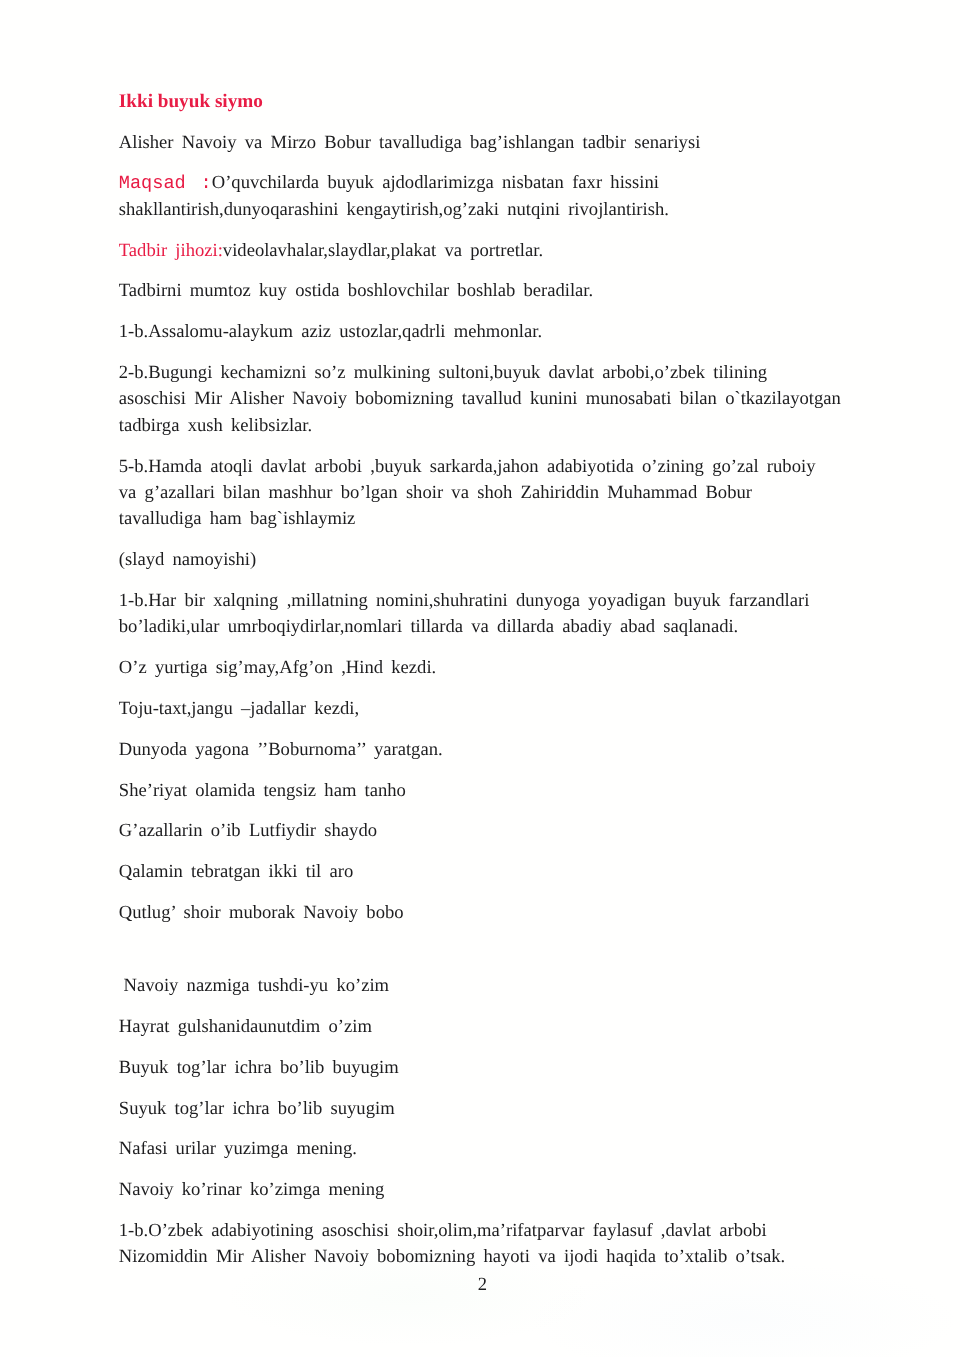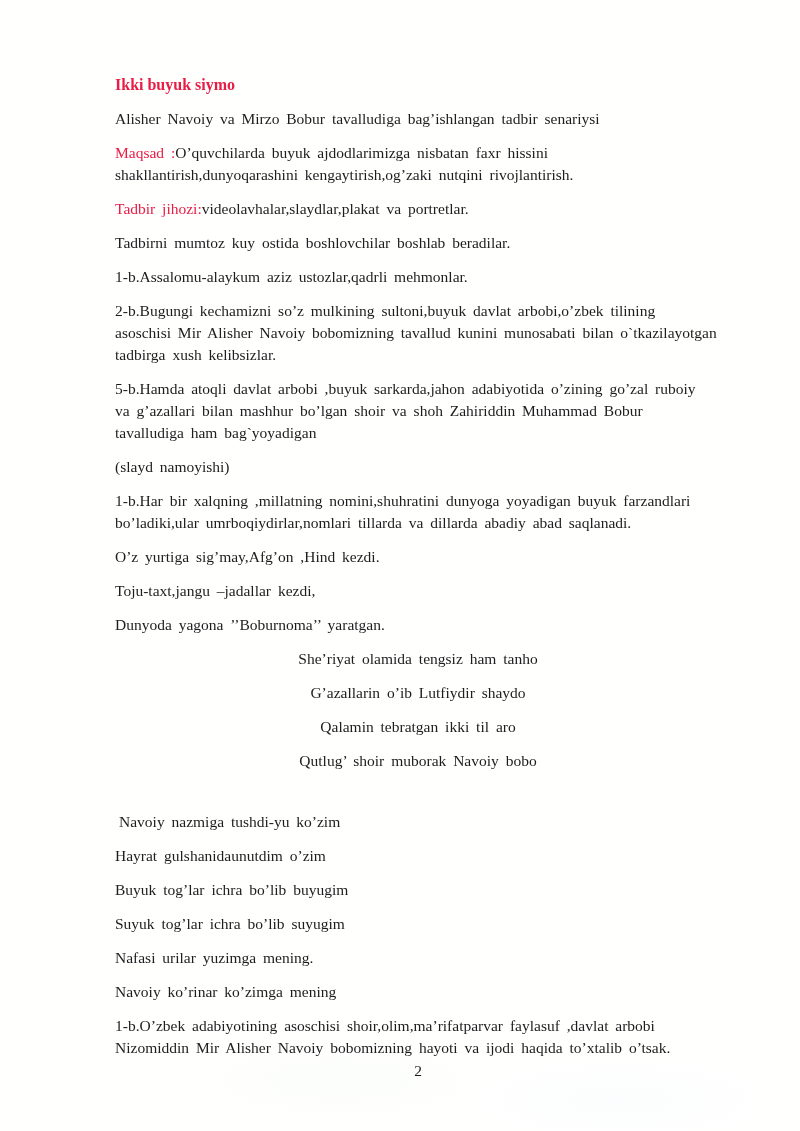--- a/index.html
+++ b/index.html
@@ -15,37 +15,37 @@
       radial-gradient(ellipse 220px 60px at 340px 1080px, rgba(180,230,200,0.05), rgba(255,255,255,0) 70%),
       radial-gradient(ellipse 260px 70px at 620px 1100px, rgba(190,215,245,0.05), rgba(255,255,255,0) 70%),
       #fffffe;
     font-family: "Liberation Serif", "DejaVu Serif", serif;
     color: #1d1d1f;
     font-size: 15.5px;
     overflow: hidden;
   }
   .content {
     position: absolute;
-    left: 115px;
+    left: 99px;
     top: 74px;
     width: 606px;
   }
   .title {
     margin: 0 0 12px 0;
     line-height: 22px;
     font-size: 16px;
     font-weight: bold;
   }
   .para {
     margin: 0 0 12px 0;
     line-height: 22px;
     word-spacing: 3px;
   }
   .line { display: block; white-space: nowrap; }
-  .center { text-align: center; }
+  .center { text-align: left; }
   .ind { padding-left: 4px; margin-top: 39px; }
   .red { }
   .pagenum {
     margin-top: -11px;
     text-align: center;
     line-height: 22px;
     word-spacing: 3px;
   }
 </style>
 </head>
@@ -54,21 +54,21 @@
 <div class="page">
   <div class="content">
 
     <h1 class="title red" style="color: rgb(232, 28, 69);">Ikki buyuk siymo</h1>
 
     <p class="para">
         <span class="line">Alisher Navoiy va Mirzo Bobur tavalludiga bag’ishlangan tadbir senariysi</span>
       </p>
 
     <p class="para">
-      <span class="line"><span class="red" style="color: rgb(232, 28, 69);">Maqsad :</span><span>O’quvchilarda buyuk ajdodlarimizga nisbatan faxr hissini</span></span>
+      <span class="line"><span class="red" style="color: rgb(232, 28, 69); font-family: Liberation Mono, monospace;">Maqsad :</span><span>O’quvchilarda buyuk ajdodlarimizga nisbatan faxr hissini</span></span>
       <span class="line">shakllantirish,dunyoqarashini kengaytirish,og’zaki nutqini rivojlantirish.</span>
     </p>
 
     <p class="para">
       <span class="line"><span class="red" style="color: rgb(232, 28, 69); font-family: Liberation Serif, serif;">Tadbir jihozi:</span><span>videolavhalar,slaydlar,plakat va portretlar.</span></span>
     </p>
 
     <p class="para">
         <span class="line">Tadbirni mumtoz kuy ostida boshlovchilar boshlab beradilar.</span>
       </p>
@@ -79,21 +79,21 @@
 
     <p class="para">
       <span class="line">2-b.Bugungi kechamizni so’z mulkining sultoni,buyuk davlat arbobi,o’zbek tilining</span>
       <span class="line">asoschisi Mir Alisher Navoiy bobomizning tavallud kunini munosabati bilan o`tkazilayotgan</span>
       <span class="line">tadbirga xush kelibsizlar.</span>
     </p>
 
     <p class="para">
       <span class="line">5-b.Hamda atoqli davlat arbobi ,buyuk sarkarda,jahon adabiyotida o’zining go’zal ruboiy</span>
       <span class="line">va g’azallari bilan mashhur bo’lgan shoir va shoh Zahiriddin Muhammad Bobur</span>
-      <span class="line">tavalludiga ham bag`yoyadigan</span>
+      <span class="line">tavalludiga ham bag`ishlaymiz</span>
     </p>
 
     <p class="para">
         <span class="line">(slayd namoyishi)</span>
       </p>
 
     <p class="para">
       <span class="line">1-b.Har bir xalqning ,millatning nomini,shuhratini dunyoga yoyadigan buyuk farzandlari</span>
       <span class="line">bo’ladiki,ular umrboqiydirlar,nomlari tillarda va dillarda abadiy abad saqlanadi.</span>
     </p>

